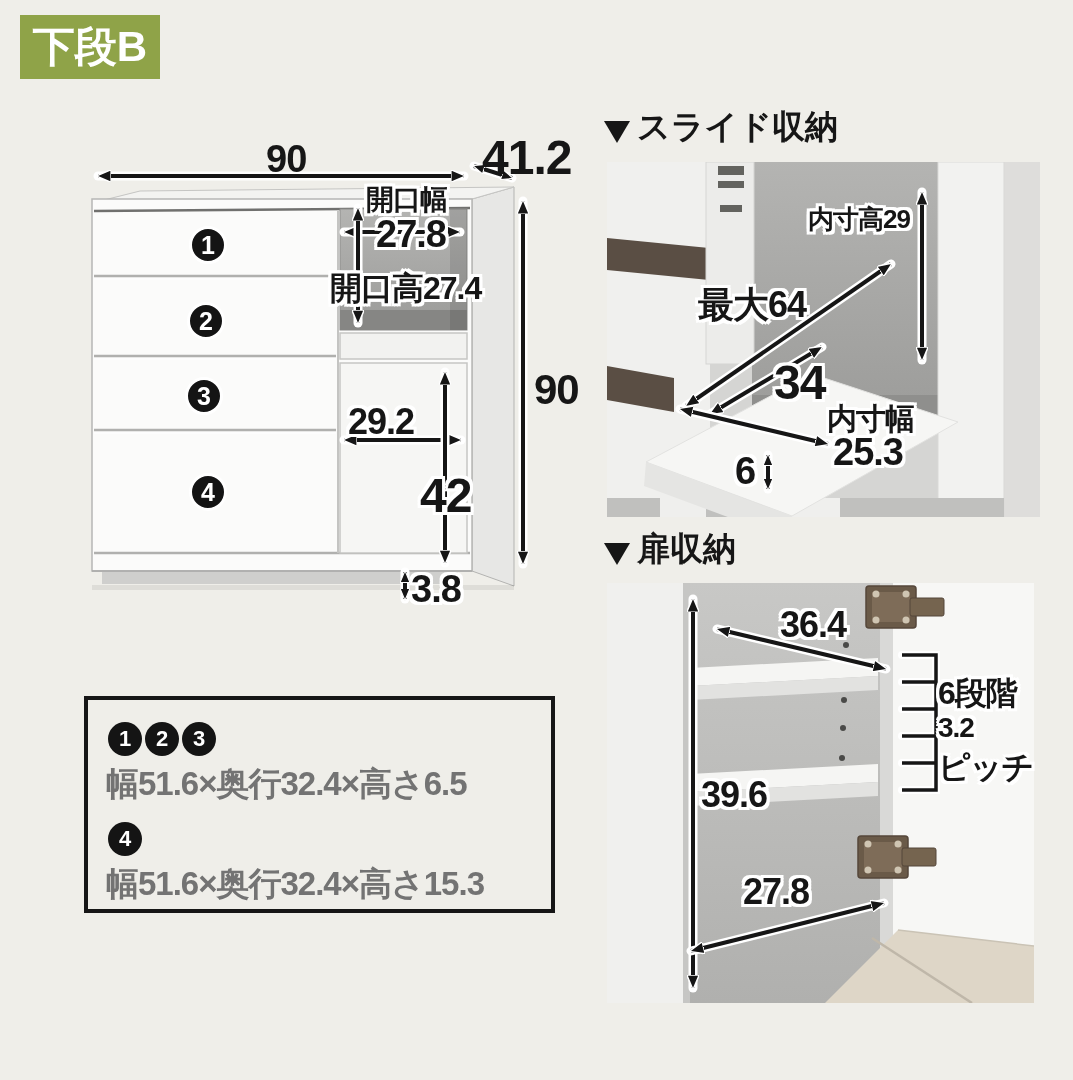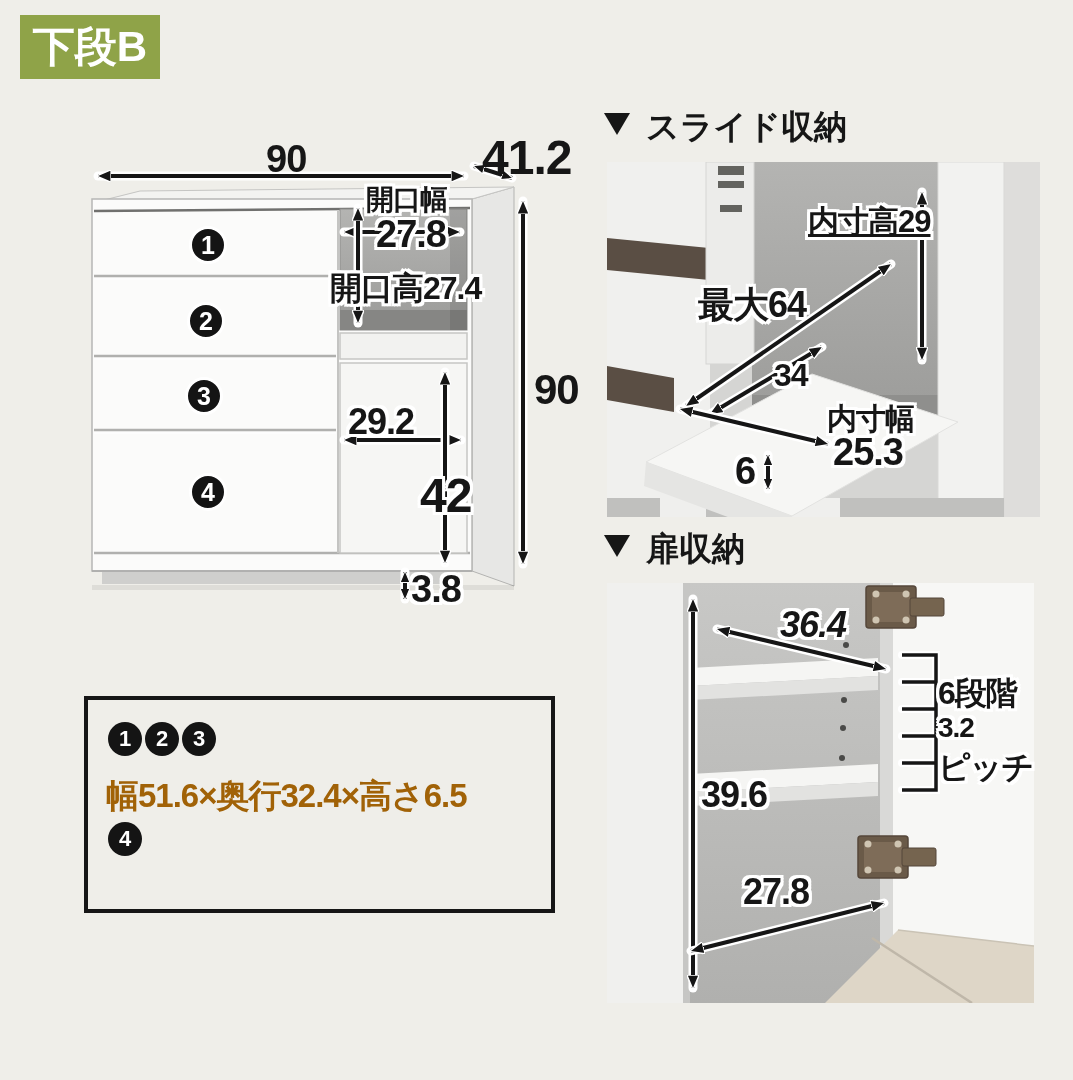--- a/index.html
+++ b/index.html
@@ -21,21 +21,21 @@
       3px 3px 0 #fff, -3px -3px 0 #fff, 3px -3px 0 #fff, -3px 3px 0 #fff;
   }
 
   .badge {
     position:absolute; left:20px; top:15px; width:140px; height:64px;
     background:#8fa348; color:#fff; font-size:42px; font-weight:bold;
     display:flex; align-items:center; justify-content:center; z-index:4;
   }
 
   .section-header {
-    position:absolute; display:flex; align-items:flex-start; gap:16px;
+    position:absolute; display:flex; align-items:flex-end; gap:7px;
     font-weight:bold; font-size:33px; color:#161616; z-index:3; line-height:1;
   }
   .tri {
     width:0; height:0; display:inline-block;
     border-left:13px solid transparent; border-right:13px solid transparent;
     border-top:22px solid #161616; margin-top:3px;
   }
 
   .num-circle {
     position:absolute; display:flex; align-items:center; justify-content:center;
@@ -47,21 +47,21 @@
   .info-box {
     position:absolute; left:84px; top:696px; width:471px; height:217px;
     border:4px solid #161616; box-sizing:border-box; z-index:3;
   }
   .box-circle {
     display:inline-flex; align-items:center; justify-content:center;
     background:#141414; color:#fff; border-radius:50%;
     width:34px; height:34px; font-size:22px; font-weight:bold; margin-right:3px;
   }
   .box-row { position:absolute; left:20px; display:flex; }
-  .box-size { position:absolute; left:18px; font-size:33px; font-weight:bold; color:#a16207; white-space:nowrap; letter-spacing:-1px;margin-top:12px; }
+  .box-size { position:absolute; left:18px; font-size:33px; font-weight:bold; color:#737373; white-space:nowrap; letter-spacing:-1px; }
 </style>
 </head>
 <body>
 
 <div class="page">
 
   <svg class="gfx" width="1073" height="1080" viewBox="0 0 1073 1080">
     <defs>
       <marker id="ah" viewBox="0 0 12 10" refX="10.5" refY="5" markerWidth="15" markerHeight="12.5" orient="auto-start-reverse" markerUnits="userSpaceOnUse">
         <path d="M0,0 L12,5 L0,10 Z" fill="#161616" stroke="#ffffff" stroke-width="1.2"></path>
@@ -255,43 +255,44 @@
   <div class="lbl ol" style="left:376px; top:215px; font-size:38px;">27.8</div>
   <div class="lbl ol" style="left:330px; top:272px; font-size:32px;">開口高27.4</div>
   <div class="lbl ol" style="left:348px; top:404px; font-size:36px;">29.2</div>
   <div class="lbl ol" style="left:420px; top:472px; font-size:48px;">42</div>
   <div class="lbl ol" style="left:411px; top:570px; font-size:38px;">3.8</div>
 
   <div class="section-header" style="left:604px; top:110px;">
     <span class="tri"></span>
     <span>スライド収納</span>
   </div>
-  <div class="lbl ol" style="left:808px; top:206px; font-size:31px;text-decoration:underline;">内寸高29</div>
+  <div class="lbl ol" style="left:808px; top:206px; font-size:26px;">内寸高29</div>
   <div class="lbl ol" style="left:698px; top:287px; font-size:36px;">最大64</div>
-  <div class="lbl ol" style="left:774px; top:359px; font-size:32px;">34</div>
+  <div class="lbl ol" style="left:774px; top:359px; font-size:48px;">34</div>
   <div class="lbl ol" style="left:827px; top:404px; font-size:30px;">内寸幅</div>
   <div class="lbl ol" style="left:833px; top:433px; font-size:38px;">25.3</div>
   <div class="lbl ol" style="left:735px; top:452px; font-size:38px;">6</div>
 
   <div class="section-header" style="left:604px; top:532px;">
     <span class="tri"></span>
     <span>扉収納</span>
   </div>
-  <div class="lbl ol" style="left:780px; top:607px; font-size:36px;font-style:italic;">36.4</div>
+  <div class="lbl ol" style="left:780px; top:607px; font-size:36px;">36.4</div>
   <div class="lbl ol" style="left:938px; top:677px; font-size:32px;">6段階</div>
   <div class="lbl ol" style="left:938px; top:714px; font-size:28px;">3.2</div>
   <div class="lbl ol" style="left:938px; top:751px; font-size:32px;">ピッチ</div>
   <div class="lbl ol" style="left:701px; top:777px; font-size:36px;">39.6</div>
   <div class="lbl ol" style="left:743px; top:874px; font-size:36px;">27.8</div>
 
   <div class="info-box">
     <div class="box-row" style="top:22px;">
       <span class="box-circle">1</span>
       <span class="box-circle">2</span>
       <span class="box-circle">3</span>
     </div>
     <div class="box-size" style="top:62px;">幅51.6×奥行32.4×高さ6.5</div>
     <div class="box-row" style="top:122px;">
       <span class="box-circle">4</span>
     </div>
+    <div class="box-size" style="top:162px;">幅51.6×奥行32.4×高さ15.3</div>
   </div>
 
 </div>
 
 </body></html>

